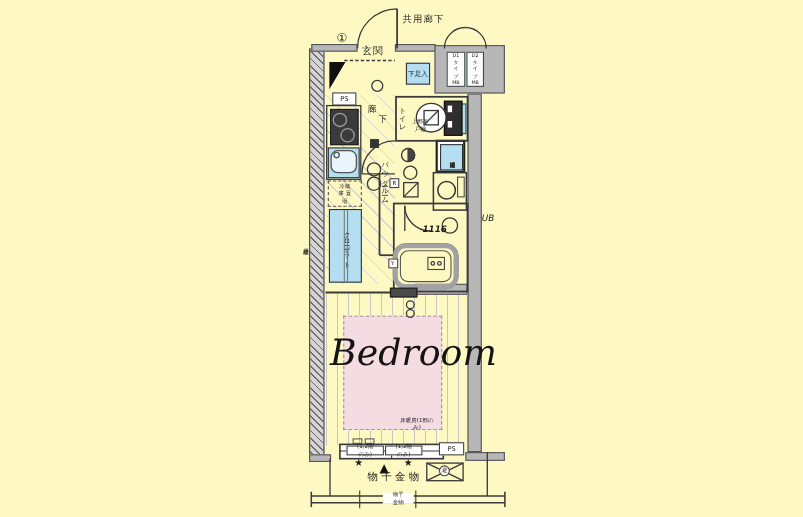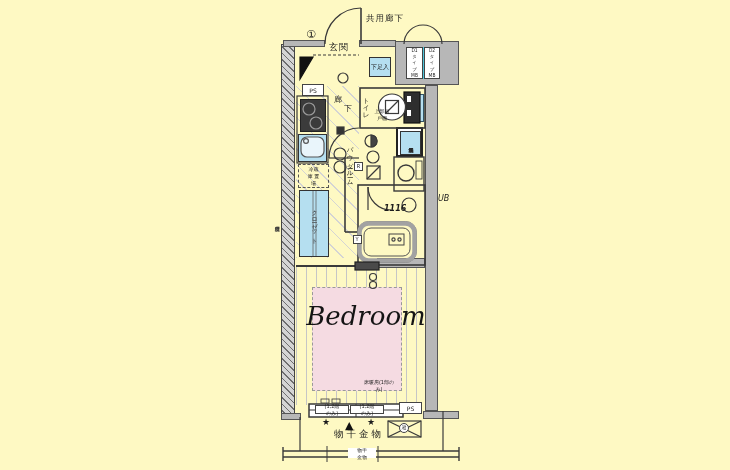--- a/index.html
+++ b/index.html
@@ -228,21 +228,21 @@
   <div class="tx" style="left:334px;top:95px;font-size:8px;">廊</div>
   <div class="tx" style="left:344px;top:104px;font-size:8px;">下</div>
   <div class="tx vert" style="left:362px;top:93px;font-size:6.5px;letter-spacing:0;">トイレ</div>
   <div class="abs cc" style="left:365px;top:110px;width:34px;height:8px;">
     <span class="tiny">上部吊戸棚</span>
   </div>
   <div class="tx vert" style="left:346px;top:142px;font-size:6.5px;letter-spacing:0.5px;">パウダールーム</div>
   <div class="tx vert" style="left:274px;top:222px;font-size:5px;letter-spacing:0;color:#333;">隣戸境壁</div>
   <div class="tx" style="left:390px;top:194px;font-size:8px;font-style:italic;margin-left:48px;">UB</div>
   <div class="tx" style="left:384px;top:204px;font-size:8px;font-style:italic;font-weight:bold;">1116</div>
-  <div class="tx serifit" style="left:300px;top:300px;width:132px;text-align:center;font-size:26px;">Bedroom</div>
+  <div class="tx serifit" style="left:300px;top:300px;width:132px;font-size:33px;">Bedroom</div>
   <div class="abs cc" style="left:348px;top:380px;width:62px;height:10px;">
     <span class="tiny">床暖房(1部のみ)</span>
   </div>
   <div class="tx" style="left:322px;top:417px;font-size:9px;">★</div>
   <div class="tx" style="left:367px;top:417px;font-size:9px;">★</div>
   <div class="tx" style="left:345px;top:419px;font-size:11px;color:#111;">▲</div>
   <div class="tx" style="left:334px;top:428px;font-size:9.5px;letter-spacing:3px;">物干金物</div>
 
 </div>
 

